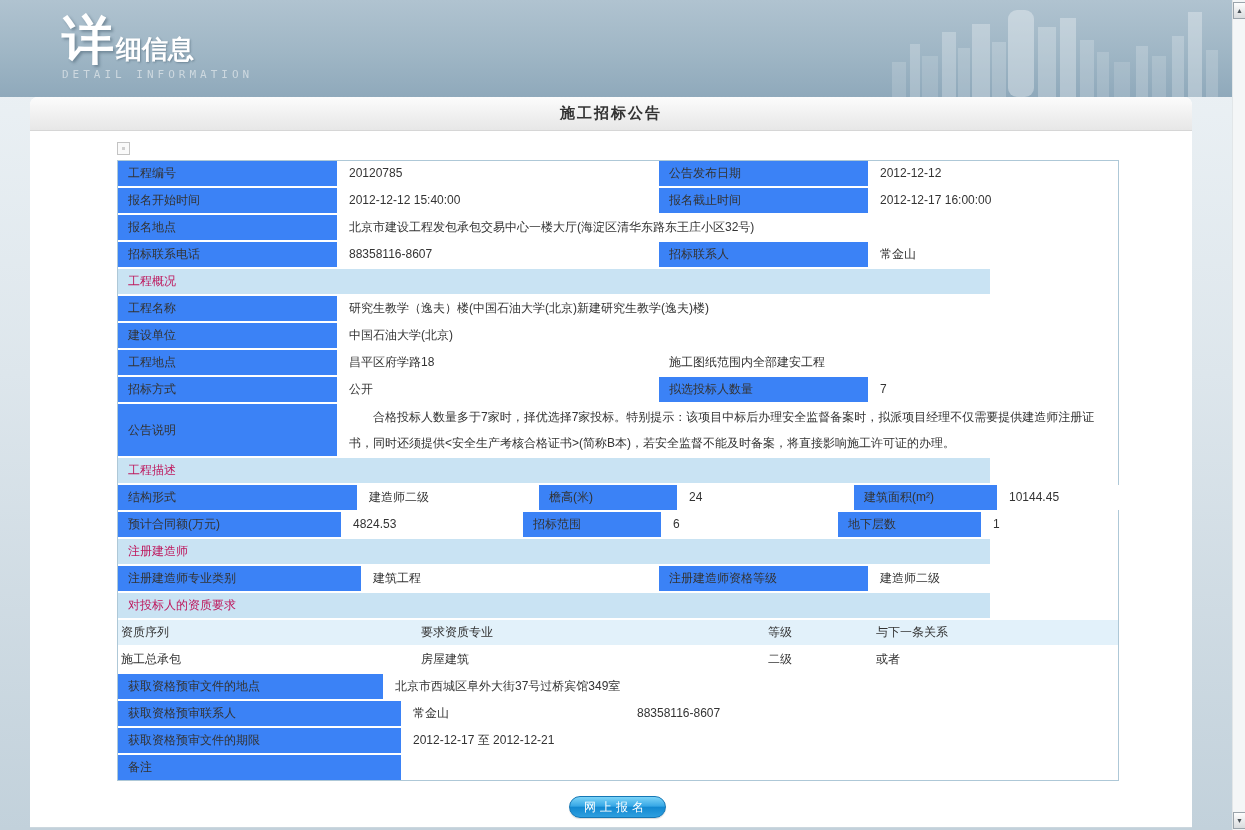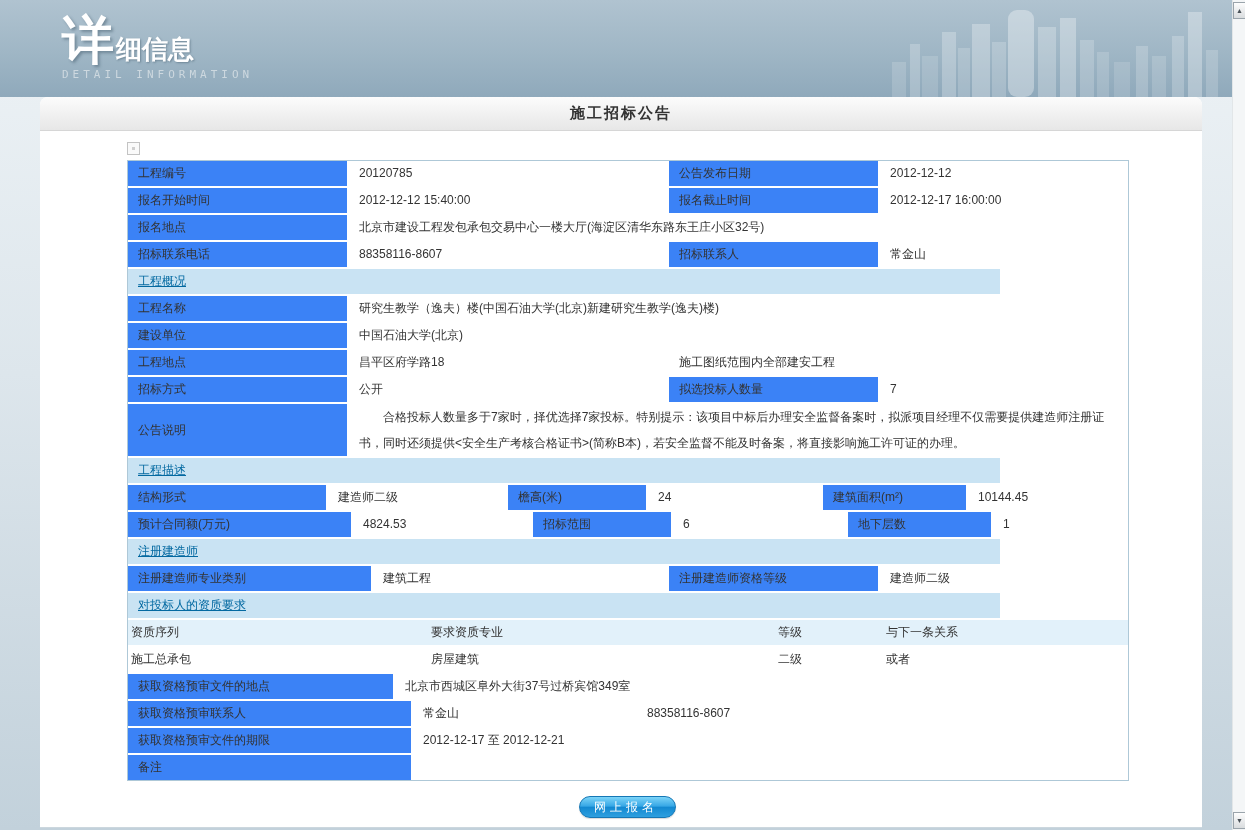--- a/index.html
+++ b/index.html
@@ -22,40 +22,40 @@
   .skyline{position:absolute;right:10px;bottom:0;}
   
   .scrollbar{position:absolute;right:0;top:0;width:13px;height:830px;background:#f4f6f7;border-left:1px solid #e2e6e8;box-sizing:border-box;}
   .sb-btn{position:absolute;left:0;width:13px;height:17px;box-sizing:border-box;
     background:linear-gradient(180deg,#fdfdfd,#d9dcde);border:1px solid #9aa4ab;
     color:#4a5258;font-size:7px;line-height:15px;text-align:center;cursor:pointer;}
   .sb-up{top:2px;}
   .sb-down{bottom:1px;}
   
   .panel{
-    position:absolute;left:40px;top:97px;width:1162px;height:731px;
+    position:absolute;left:30px;top:97px;width:1162px;height:731px;
     background:#fff;border-radius:8px 8px 0 0;overflow:hidden;
     border-bottom:1px solid #ccd7de;box-sizing:border-box;
   }
   .titlebar{
     height:33px;background:linear-gradient(180deg,#fcfcfc 0%,#efefef 60%,#e7e7e7 100%);
     border-bottom:1px solid #d6d6d6;display:flex;align-items:center;justify-content:center;
   }
   .page-title{font-size:15px;font-weight:bold;color:#333;letter-spacing:2px;}
   .content{position:relative;padding:29px 0 0 87px;}
   .img-ph{position:absolute;left:87px;top:11px;width:13px;height:13px;border:1px solid #c3c3c3;background:#fafafa;box-sizing:border-box;}
   .img-ph .dot{position:absolute;left:4px;top:4px;width:3px;height:3px;background:#cfcfcf;}
   
   .tbl{width:1000px;border:1px solid #aec8d7;background:#fff;display:flex;flex-direction:column;gap:2px;box-sizing:content-box;}
   .tr{display:flex;gap:2px;}
   .c{height:25px;line-height:25px;font-size:12px;color:#333;padding:0 10px;box-sizing:border-box;
      overflow:hidden;white-space:nowrap;flex:0 0 auto;}
   .lbl{background:#3b82f6;}
   .val{background:#fff;}
-  .sec{background:#c9e3f3;width:872px;color:#0369a1;text-decoration:underline;}
+  .sec{background:#c9e3f3;width:872px;color:#be185d;}
   .tall{height:52px;}
   .note-val{line-height:26px;white-space:normal;text-indent:2em;}
   .qrow{position:relative;width:1004px;height:25px;}
   .qhead{background:#e2f1fa;}
   .qrow span{position:absolute;top:0;line-height:25px;font-size:12px;color:#333;white-space:nowrap;}
   .q1{left:3px;} .q2{left:303px;} .q3{left:650px;} .q4{left:758px;}
   
   .btn-bar{width:1000px;text-align:center;margin-top:15px;}
   .signup-btn{
     width:97px;height:22px;border:1px solid #1577b5;border-radius:11px;
@@ -172,21 +172,21 @@
       <div class="tr">
         <div class="c lbl tall" style="width:219px;line-height:52px">公告说明</div>
         <div class="c val tall note-val" style="width:779px">合格投标人数量多于7家时，择优选择7家投标。特别提示：该项目中标后办理安全监督备案时，拟派项目经理不仅需要提供建造师注册证书，同时还须提供&lt;安全生产考核合格证书&gt;(简称B本)，若安全监督不能及时备案，将直接影响施工许可证的办理。</div>
       </div>
 
       <div class="tr">
         <div class="c sec">工程描述</div>
       </div>
 
       <div class="tr">
-        <div class="c lbl" style="width:198px">结构形式</div>
+        <div class="c lbl" style="width:239px">结构形式</div>
         <div class="c val" style="width:178px">建造师二级</div>
         <div class="c lbl" style="width:138px">檐高(米)</div>
         <div class="c val" style="width:173px">24</div>
         <div class="c lbl" style="width:143px">建筑面积(m²)</div>
         <div class="c val" style="width:135px">10144.45</div>
       </div>
 
       <div class="tr">
         <div class="c lbl" style="width:223px">预计合同额(万元)</div>
         <div class="c val" style="width:178px">4824.53</div>

